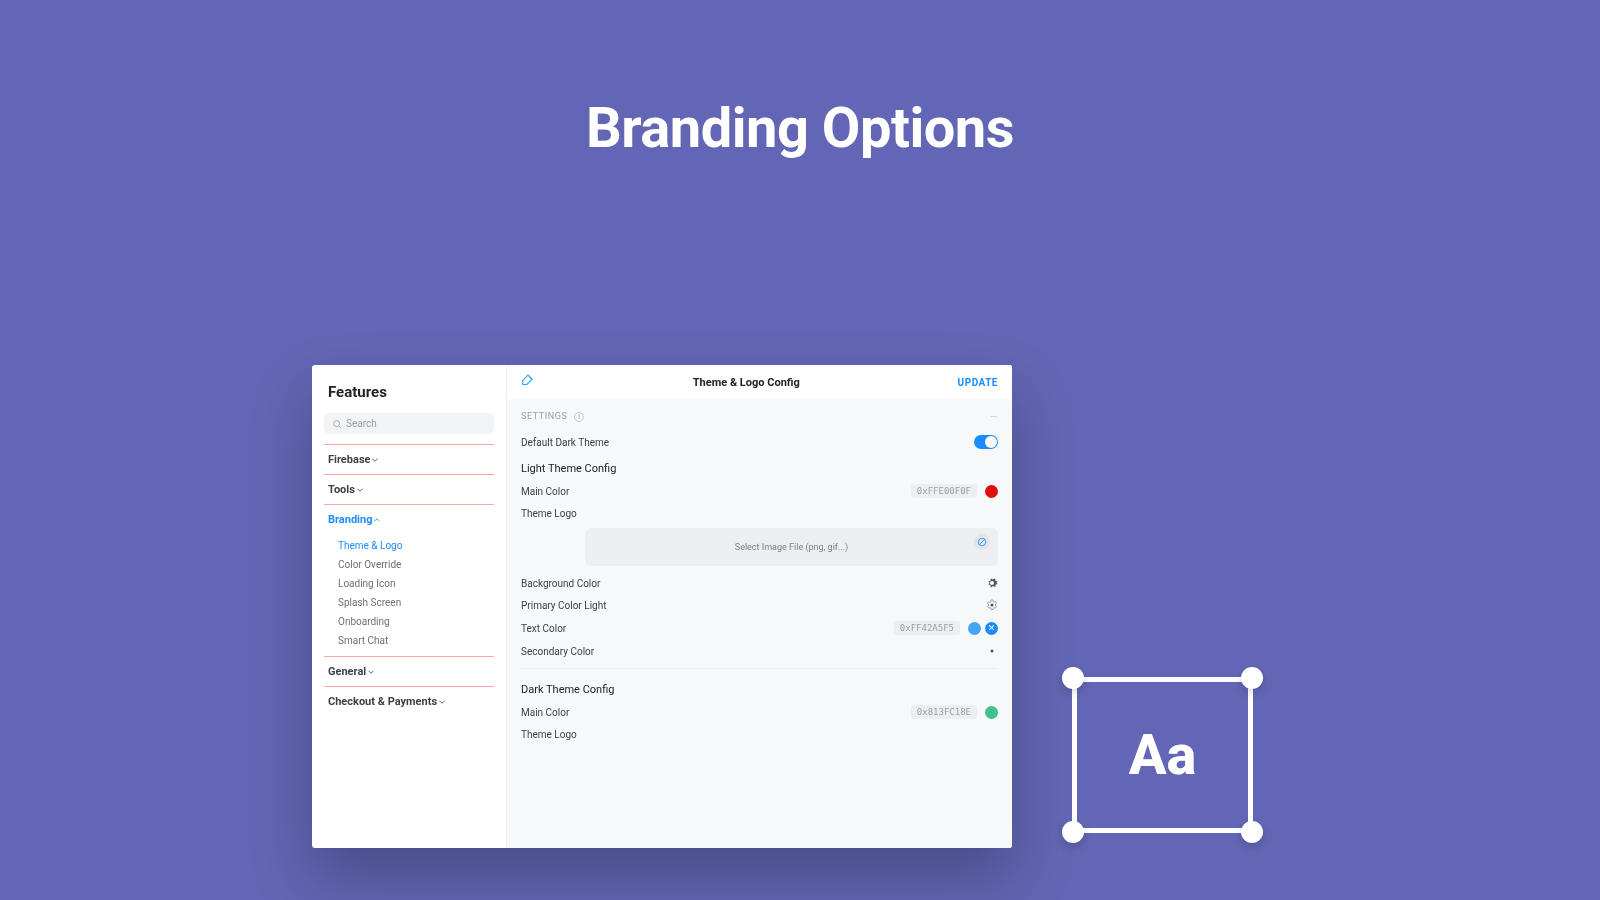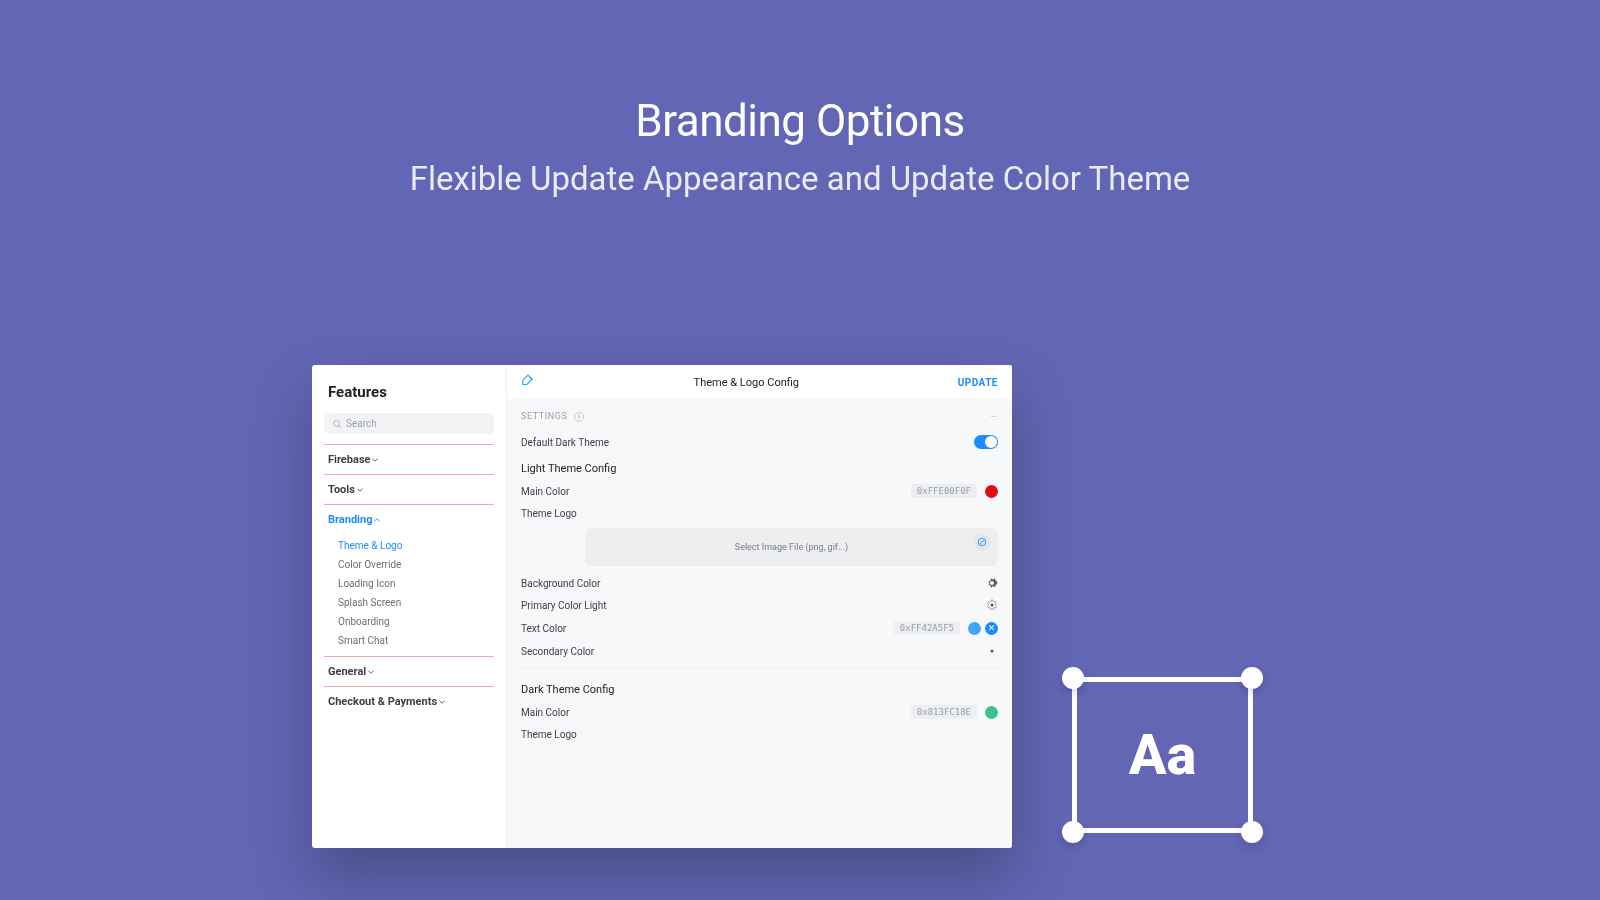--- a/index.html
+++ b/index.html
@@ -4,21 +4,21 @@
 <style>
   * { box-sizing: border-box; margin: 0; padding: 0; }
   body {
     width: 1600px; height: 900px;
     background: #6266b4;
     font-family: -apple-system, BlinkMacSystemFont, "Segoe UI", Roboto, sans-serif;
     overflow: hidden;
     position: relative;
   }
   .hero { text-align: center; padding-top: 95px; color: #fff; }
-  .hero h1 { font-size: 44px; font-weight: 400; letter-spacing: -0.5px; }
+  .hero h1 { font-size: 56px; font-weight: 700; letter-spacing: -0.5px; }
   .hero p { font-size: 33px; font-weight: 400; margin-top: 12px; color: #e9eaf5; }
 
   .stage { position: absolute; left: 0; right: 0; bottom: 0; top: 320px; }
 
   
   .panel {
     position: absolute;
     left: 312px; bottom: 52px;
     width: 700px; height: 483px;
     background: #fff;
@@ -49,21 +49,21 @@
   .sub div { font-size: 10px; color: #6b7078; padding: 4px 0; }
   .sub div.sel { color: #1b8cff; }
 
   .content { flex: 1; background: #f7f8fa; display: flex; flex-direction: column; }
   .topbar {
     background: #fff; height: 34px;
     display: flex; align-items: center; justify-content: space-between;
     padding: 0 14px; font-size: 11px; color: #222;
   }
   .topbar .paint svg { width: 14px; height: 14px; color: #2ea8ff; }
-  .topbar .ttl { font-weight: 400; }
+  .topbar .ttl { font-weight: 700; }
   .topbar .upd { color: #1b8cff; font-weight: 700; letter-spacing: .5px; font-size: 10px; }
 
   .scroll { padding: 10px 14px; overflow: hidden; }
   .sec-head {
     display: flex; justify-content: space-between; align-items: center;
     color: #9aa0a8; font-size: 9px; letter-spacing: .6px; padding: 2px 0 8px;
   }
   .sec-head .info { width: 10px; height: 10px; border: 1px solid #c5c9cf; border-radius: 50%; font-size: 7px; color: #9aa0a8; display: inline-flex; align-items: center; justify-content: center; margin-left: 4px; }
   .row { display: flex; justify-content: space-between; align-items: center; font-size: 10px; color: #3b3f46; padding: 5px 0; }
   .row .lbl { }
@@ -107,21 +107,20 @@
   .aa .tr { right: 2px; top: 2px; }
   .aa .bl { left: 2px; bottom: 2px; }
   .aa .br { right: 2px; bottom: 2px; }
   .aa .txt { position: absolute; inset: 0; display: flex; align-items: center; justify-content: center; color: #fff; font-weight: 800; font-size: 56px; }
 </style>
 </head>
 <body>
 
 <div class="hero">
   <h1>Branding Options</h1>
-  <p>Flexible Update Appearance and Update Color Theme</p>
 </div>
 
 <div class="stage">
 
   <div class="panel">
     <div class="sidebar">
       <div class="sb-title">Features</div>
       <div class="search">
         <svg viewBox="0 0 24 24" fill="none" stroke="currentColor" stroke-width="2">
             <circle cx="11" cy="11" r="7"></circle>

